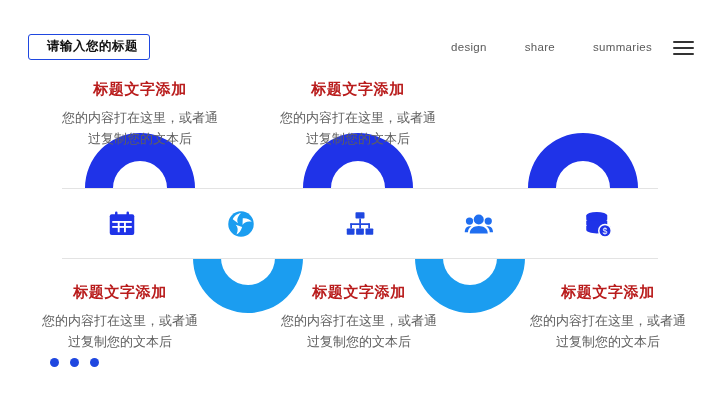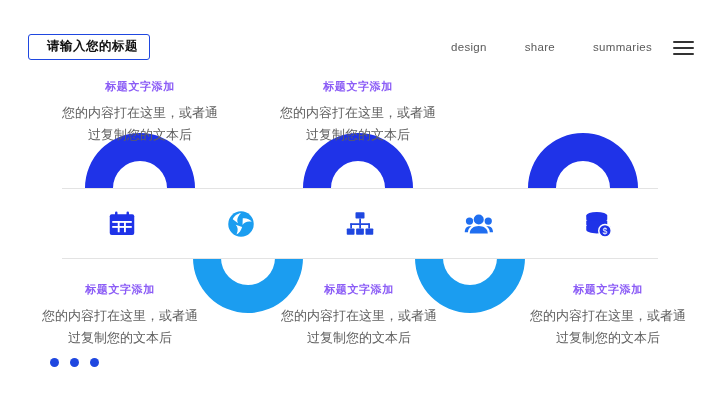--- a/index.html
+++ b/index.html
@@ -105,23 +105,23 @@
     justify-content: center;
   }
 
   
   .txt-block {
     position: absolute;
     width: 168px;
     text-align: center;
   }
   .txt-head {
-    font-size: 11px;
+    font-size: 15px;
     font-weight: bold;
-    color: #8b5cf6;
+    color: #b91c1c;
     letter-spacing: 0.6px;
     line-height: 1.2;
   }
   .txt-body {
     margin-top: 9px;
     font-size: 13px;
     color: #5f5f5f;
     line-height: 1.65;
   }
   .top-block { top: 80px; }

